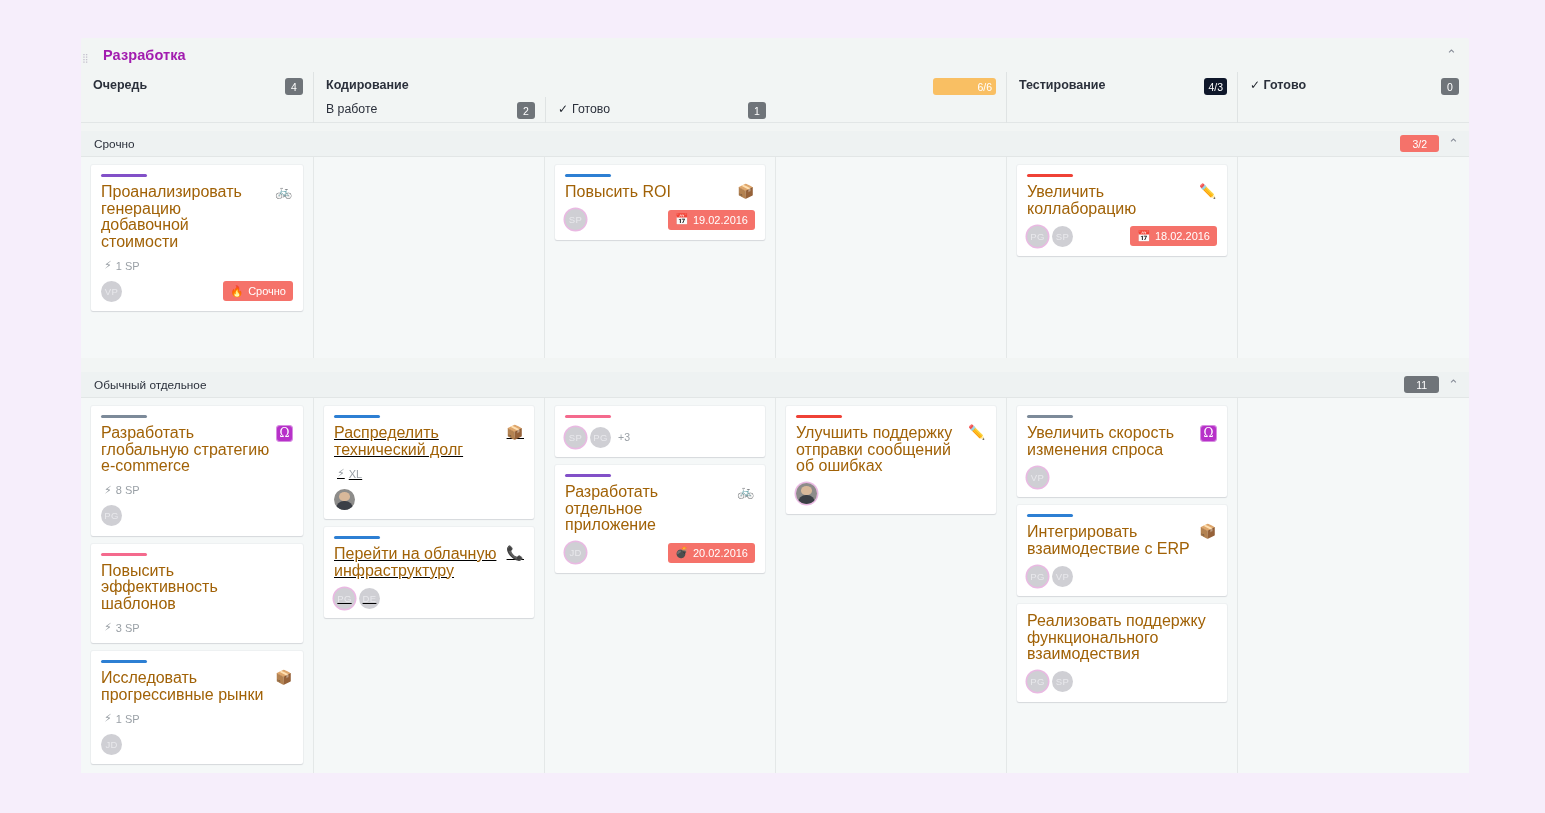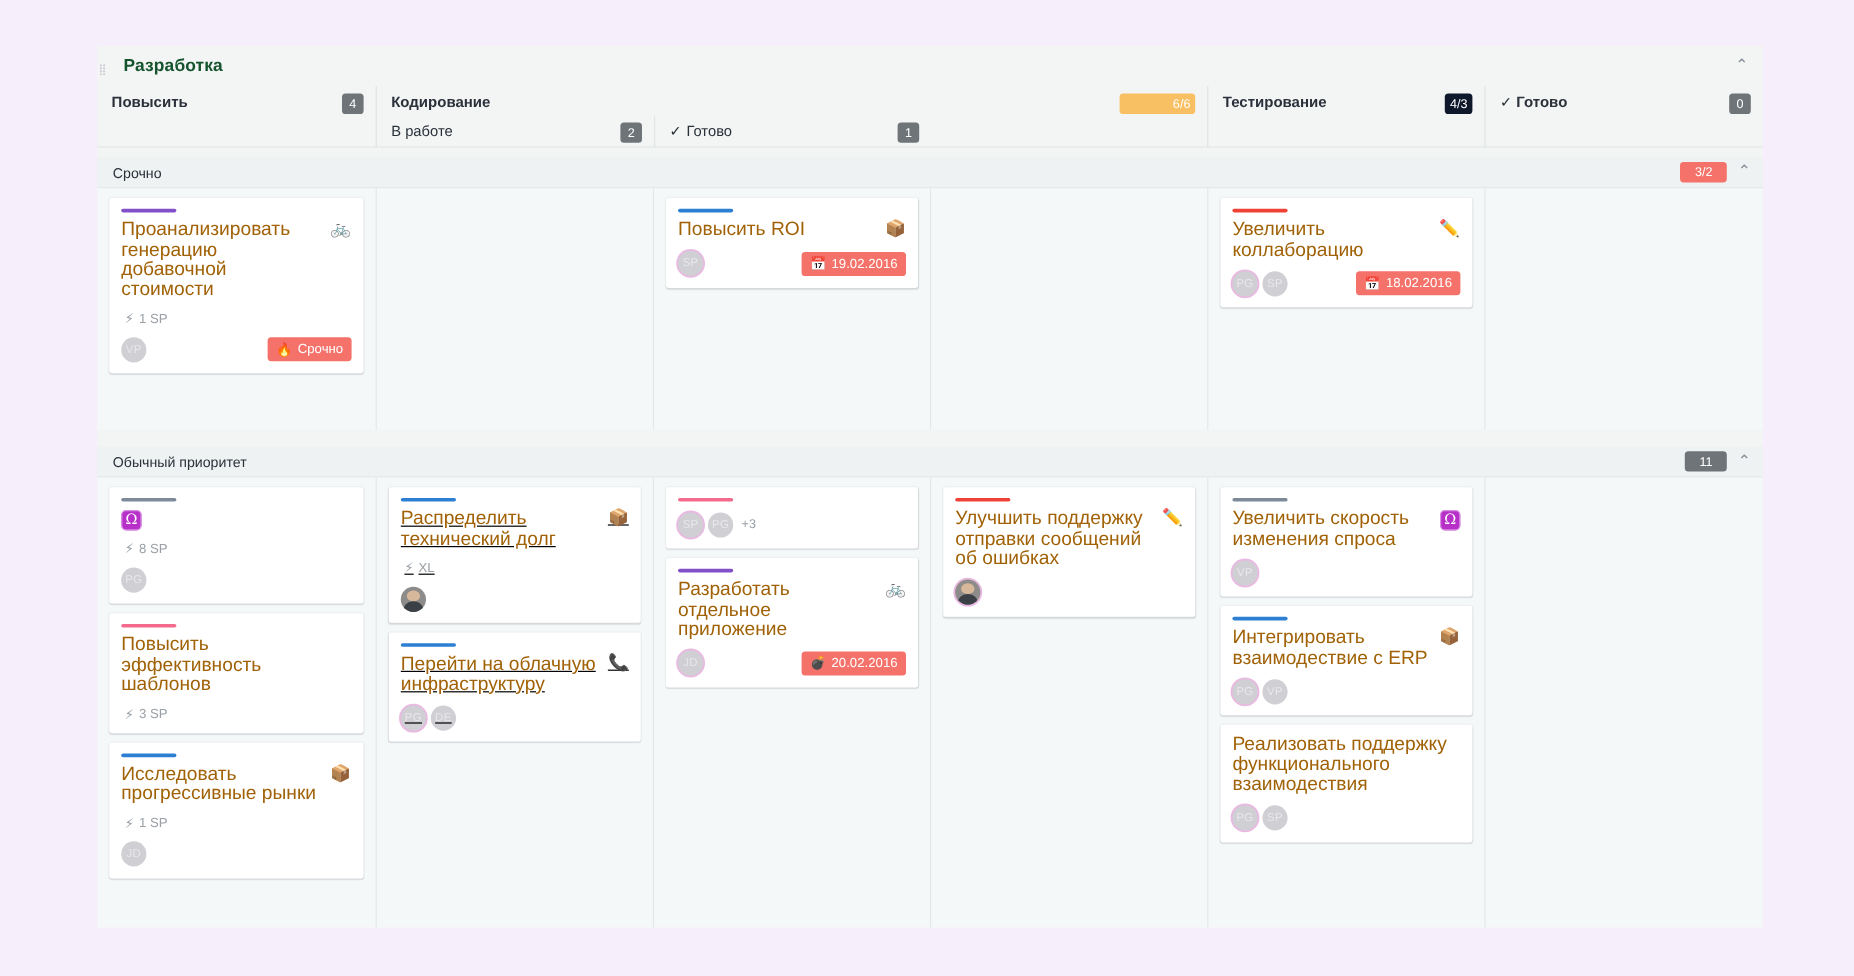--- a/index.html
+++ b/index.html
@@ -14,21 +14,21 @@
     width: 1388px; height: 730px;
     background: #f2f5f4;
     border-radius: 2px;
   }
   
   .board-title-row {
     position: relative; height: 34px;
     display: flex; align-items: center;
   }
   .board-title {
-    font-size: 14.5px; font-weight: bold; color: #14532d;
+    font-size: 14.5px; font-weight: bold; color: #a21caf;
     margin-left: 22px; letter-spacing: .1px;
   }
   .drag-dots {
     position: absolute; left: 1px; top: 16px;
     width: 10px; height: 12px; color: #b9b3c4; font-size: 9px; line-height: 9px;
     opacity: .8;
   }
   .chev {
     font-family: "DejaVu Sans", sans-serif;
     color: #8a8f9a; font-size: 13px; line-height: 1;
@@ -173,21 +173,21 @@
 <div class="board-wrap">
 
   <div class="board-title-row">
     <span class="drag-dots">⣿</span>
     <span class="board-title">Разработка</span>
     <button class="chev board-collapse">⌃</button>
   </div>
 
   <div class="col-head-area">
       <div class="grp first" style="left: 0px; width: 232px;">
-        <div class="grp-title"><span>Повысить</span></div>
+        <div class="grp-title"><span>Очередь</span></div>
         <div class="badge b-top gray">4</div>
       </div>
       <div class="grp" style="left: 232px; width: 693px;">
         <div class="grp-title"><span>Кодирование</span></div>
         <div class="badge b-top orange">6/6</div>
         <div class="sub-row">
           <div class="sub" style="width: 231px;">
             <div class="sub-title">
               <span>В работе</span>
             </div>
@@ -281,31 +281,32 @@
                   <span>18.02.2016</span>
                 </div>
               </div>
             </div>
           </div>
           <div class="lane-cell" style="left: 1156px; width: 232px;"></div>
         </div>
       </div>
       <div class="lane" style="margin-top: 14px;">
         <div class="lane-head">
-          <div class="lane-title">Обычный приоритет</div>
+          <div class="lane-title">Обычный отдельное</div>
           <div class="lane-right">
             <div class="lane-badge gray" style="background: rgb(111, 116, 121);">11</div>
             <button class="chev">⌃</button>
           </div>
         </div>
         <div class="lane-body taller">
           <div class="lane-cell first" style="left: 0px; width: 232px;">
             <div class="card">
               <div class="card-bar" style="background: rgb(124, 138, 153);"></div>
               <div class="card-top">
+                <div class="card-title">Разработать глобальную стратегию e-commerce</div>
                 <div class="icon-tile" style="background: rgb(183, 49, 201);">Ω</div>
               </div>
               <div class="sp-row">
                 <span class="bolt">⚡</span>
                 <span class="sp-text">8 SP</span>
               </div>
               <div class="card-foot">
                 <div class="avatars">
                   <div class="av">PG</div>
                 </div>

